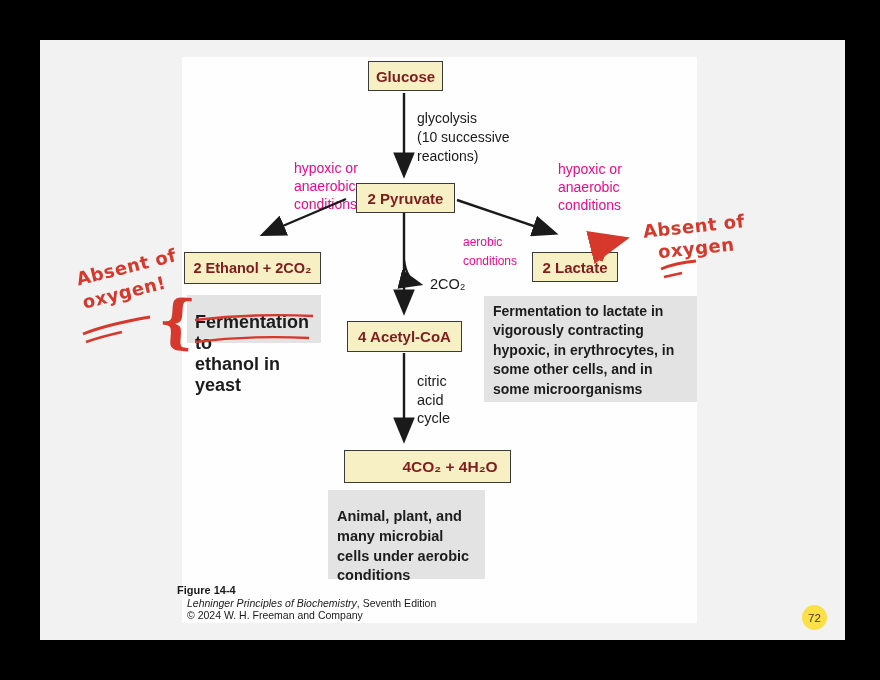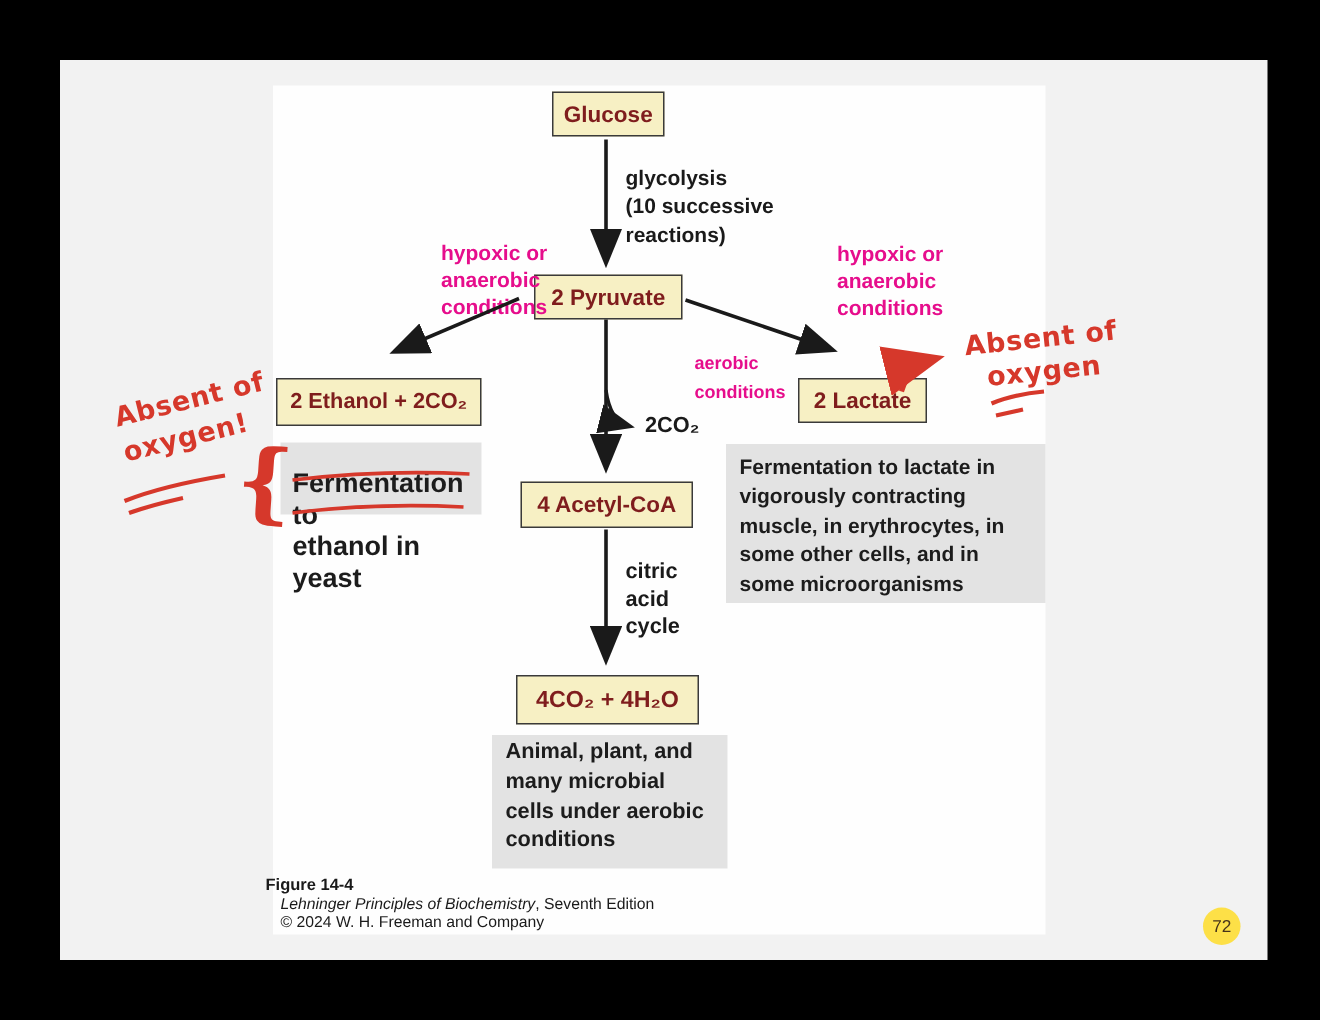--- a/index.html
+++ b/index.html
@@ -17,21 +17,21 @@
   }
   .node{
     position:absolute;z-index:10;background:#f7f0c4;border:1.6px solid #3a3a3a;
     display:flex;align-items:center;justify-content:center;
     font-weight:bold;color:#7f1d1d;white-space:nowrap;z-index:10;
   }
   .note{
     position:absolute;z-index:10;background:#e3e3e3;color:#1c1c1c;
     font-weight:bold;white-space:pre-line;
   }
-  .lbl{position:absolute;z-index:10;font-weight:bold;white-space:pre-line;color:#1a1a1a;}
+  .lbl{position:absolute;z-index:10;font-weight:normal;white-space:pre-line;color:#1a1a1a;}
   .magenta{color:#e60d8c;margin-left:47px;}
   .flow-svg{position:absolute;left:0;top:0;width:880px;height:680px;z-index:20;pointer-events:none;}
   .hand{
     position:absolute;z-index:25;color:#d6382b;font-weight:bold;
     font-family:"DejaVu Sans",sans-serif;white-space:pre-line;letter-spacing:.5px;
   }
   .brace{
     position:absolute;z-index:25;color:#d6382b;
     font-family:"DejaVu Serif",serif;font-weight:bold;
   }
@@ -46,21 +46,21 @@
 <body>
 
 <div class="slide-panel"></div>
 <div class="diagram-page"></div>
 
 <div class="node" style="left:368px;top:61px;width:73px;height:28px;font-size:15px;">Glucose</div>
 <div class="node" style="left:356px;top:183px;width:97px;height:28px;font-size:15px;">2 Pyruvate</div>
 <div class="node" style="left:184px;top:252px;width:135px;height:30px;font-size:14.5px;">2 Ethanol + 2CO₂</div>
 <div class="node" style="left:532px;top:252px;width:84px;height:28px;font-size:15px;">2 Lactate</div>
 <div class="node" style="left:347px;top:321px;width:113px;height:29px;font-size:15px;">4 Acetyl-CoA</div>
-<div class="node" style="left:344px;top:450px;width:120px;height:31px;font-size:15.5px;">4CO₂ + 4H₂O</div>
+<div class="node" style="left:344px;top:450px;width:120px;height:31px;font-size:15.5px;padding-left:45px;">4CO₂ + 4H₂O</div>
 
 <div class="lbl" style="left:417px;top:109px;font-size:14px;line-height:19px;">glycolysis
 (10 successive
 reactions)</div>
 <div class="lbl magenta" style="left:247px;top:159px;font-size:14px;line-height:18px;">hypoxic or
 anaerobic
 conditions</div>
 <div class="lbl magenta" style="left:511px;top:160px;font-size:14px;line-height:18px;">hypoxic or
 anaerobic
 conditions</div>
@@ -68,24 +68,24 @@
 conditions</div>
 <div class="lbl" style="left:430px;top:276px;font-size:14.5px;">2CO₂</div>
 <div class="lbl" style="left:417px;top:372px;font-size:14.5px;line-height:18.5px;">citric
 acid
 cycle</div>
 
 <div class="note" style="left:187px;top:295px;width:134px;height:48px;padding:17px 0 0 8px;font-size:18px;line-height:21px;box-sizing:border-box;">Fermentation to
 ethanol in yeast</div>
 <div class="note" style="left:484px;top:296px;width:213px;height:106px;padding:6px 0 0 9px;font-size:14px;line-height:19.4px;box-sizing:border-box;">Fermentation to lactate in
 vigorously contracting
-muscle, in erythrocytes, in
+hypoxic, in erythrocytes, in
 some other cells, and in
 some microorganisms</div>
-<div class="note" style="left:328px;top:490px;width:157px;height:89px;padding:2px 0 0 9px;font-size:14.5px;line-height:19.8px;box-sizing:border-box;">Animal, plant, and
+<div class="note" style="left:328px;top:490px;width:157px;height:89px;padding:17px 0 0 9px;font-size:14.5px;line-height:19.8px;box-sizing:border-box;">Animal, plant, and
 many microbial
 cells under aerobic
 conditions</div>
 
 <div class="caption" style="left:177px;top:584px;font-size:11px;font-weight:bold;">Figure 14-4</div>
 <div class="caption" style="left:187px;top:597px;font-size:10.5px;"><span style="font-style:italic;">Lehninger Principles of Biochemistry</span><span>, Seventh Edition</span></div>
 <div class="caption" style="left:187px;top:609px;font-size:10.5px;">© 2024 W. H. Freeman and Company</div>
 
 <svg class="flow-svg" viewBox="0 0 880 680">
   <defs>

